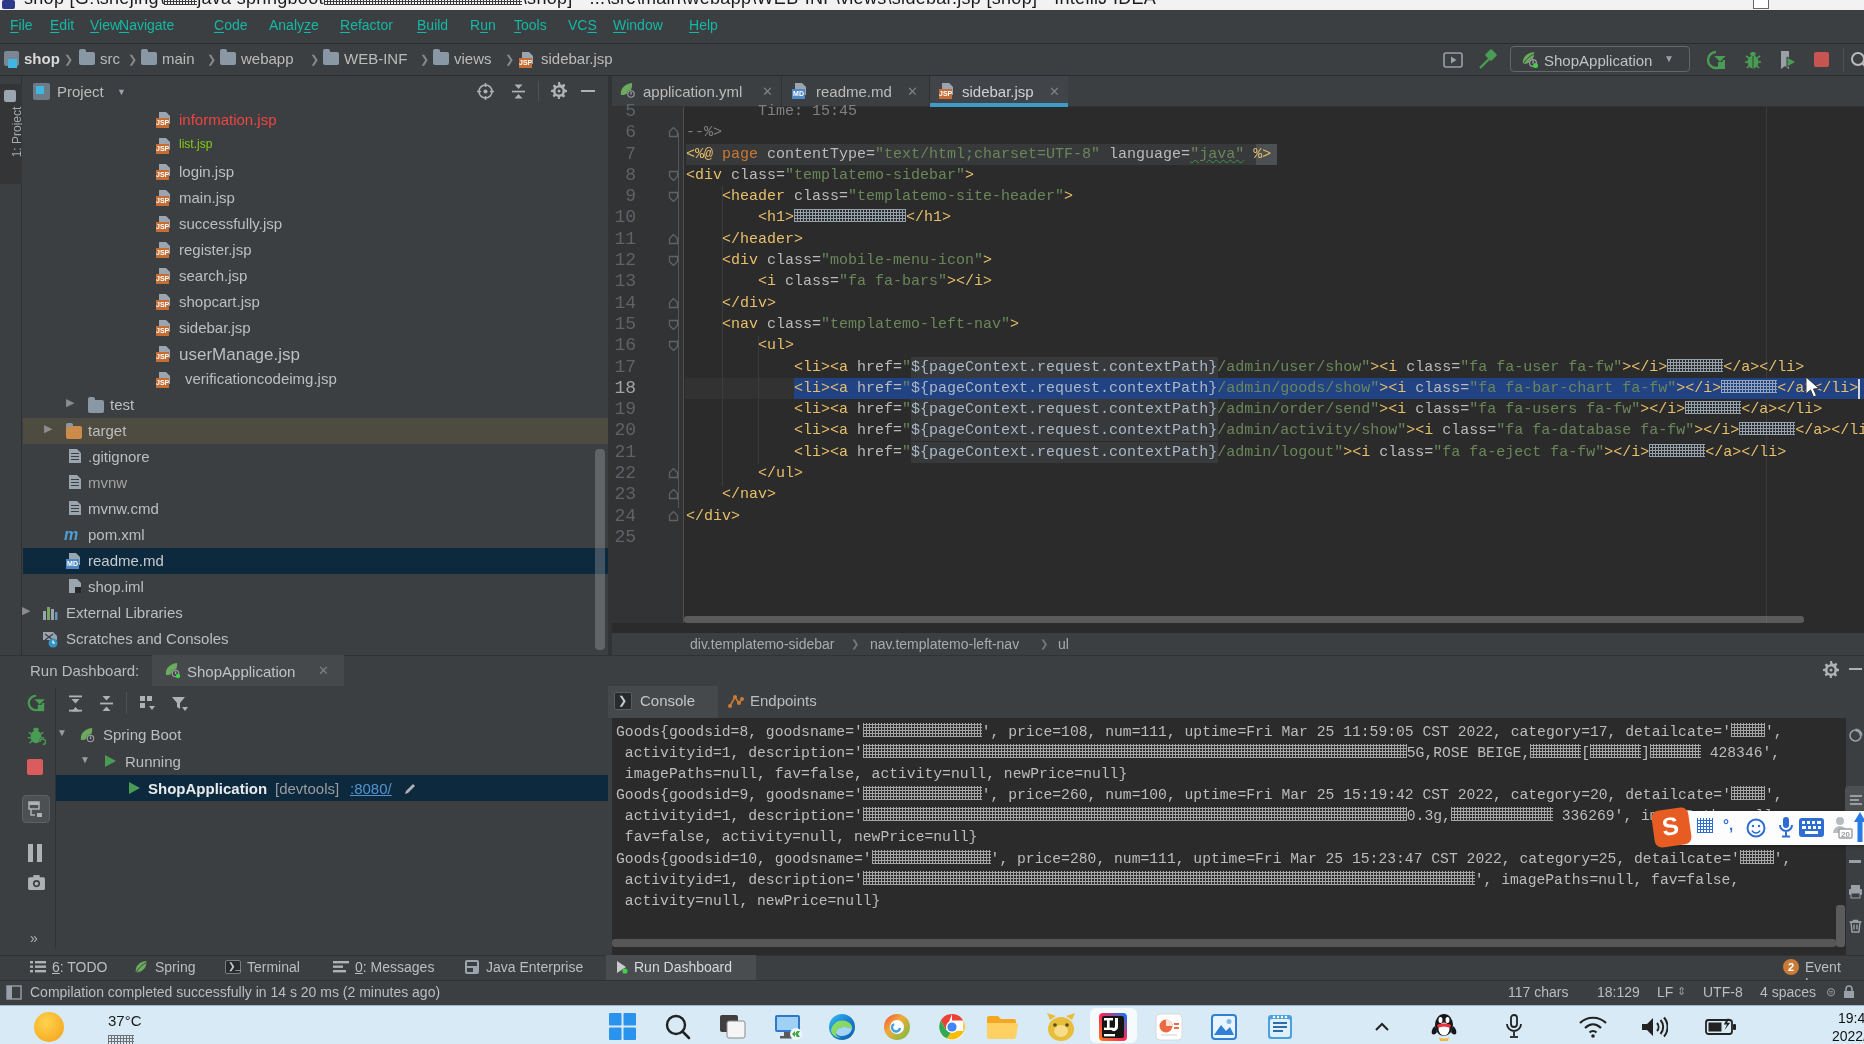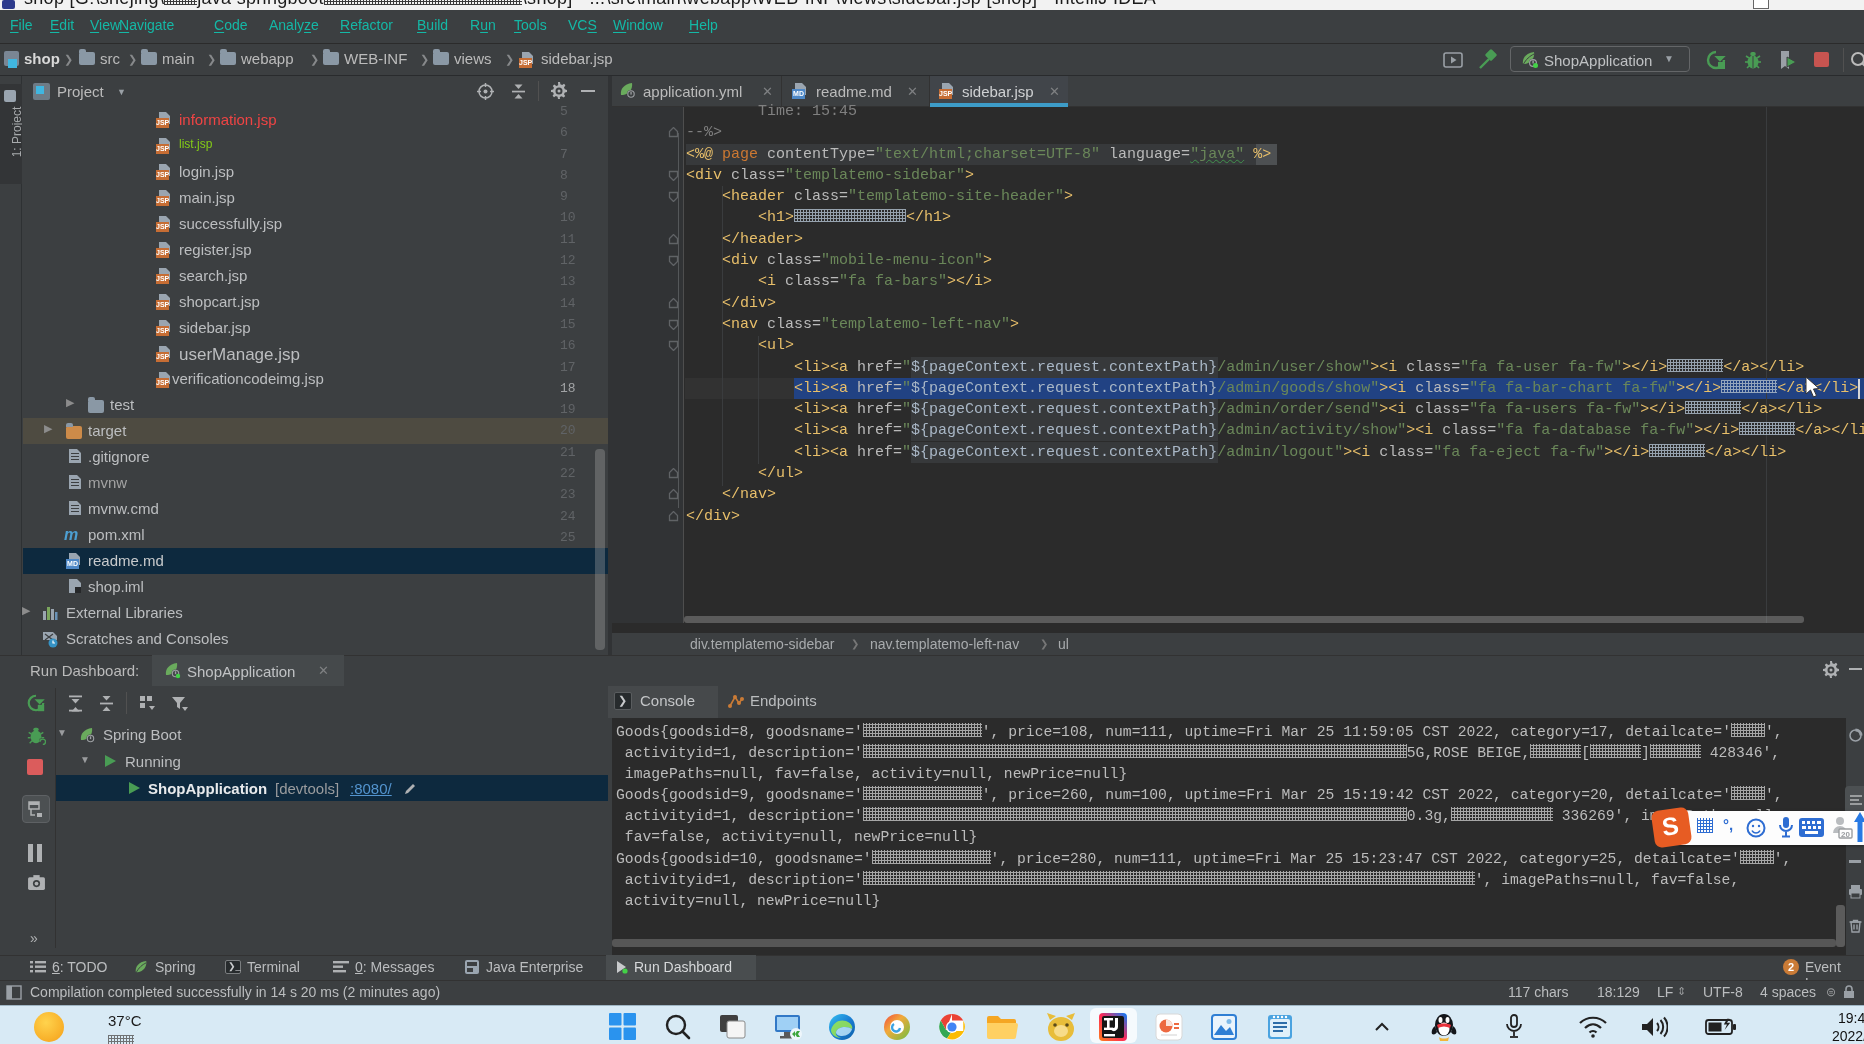--- a/index.html
+++ b/index.html
@@ -224,21 +224,21 @@
 <span class="a" style="left:179px;top:319px;font-size:15px;color:#bcbec0">sidebar.jsp</span>
 <div class="jspic" style="left:156px;top:346px">
     <div class="pg"></div>
     <div class="bdg">JSP</div>
   </div>
 <span class="a" style="left:179px;top:345px;font-size:17px;color:#bcbec0">userManage.jsp</span>
 <div class="jspic" style="left:156px;top:372px">
     <div class="pg"></div>
     <div class="bdg">JSP</div>
   </div>
-<span class="a" style="left:172px;top:370px;font-size:15px;color:#bcbec0">verificationcodeimg.jsp</span>
+<span class="a" style="left:185px;top:370px;font-size:15px;color:#bcbec0">verificationcodeimg.jsp</span>
 <span class="a" style="left:66px;top:396px;font-size:11px;color:#8c8c8c">▶</span>
 <div class="fold" style="left:88px;top:400px;position:absolute"></div>
 <span class="a" style="left:110px;top:396px;font-size:15px;color:#bcbec0">test</span>
 <div class="a" style="left:23px;top:418px;width:585px;height:26px;background:#4e4b41"></div>
 <span class="a" style="left:44px;top:422px;font-size:11px;color:#8c8c8c">▶</span>
 <div class="fold" style="left:66px;top:426px;position:absolute;background:#cd8b49"></div>
 <span class="a" style="left:88px;top:422px;font-size:15px;color:#bcbec0">target</span>
 <div class="filic" style="left:69px;top:449px">
     <i></i>
   </div>
@@ -302,21 +302,21 @@
 <div class="a" style="left:930px;top:76px;width:138px;height:31px;background:#41454a"></div>
 <div class="jspic" style="left:939px;top:83px">
     <div class="pg"></div>
     <div class="bdg">JSP</div>
   </div>
 <span class="a" style="left:962px;top:83px;font-size:15px;color:#cfd1d3">sidebar.jsp</span>
 <span class="a" style="left:1049px;top:84px;font-size:13px;color:#7f8183">✕</span>
 <div class="a" style="left:930px;top:103px;width:138px;height:4px;background:#3d9cc8"></div>
 <div class="a" style="left:612px;top:107px;width:1252px;height:516px;background:#2b2b2b"></div>
 <div class="a" style="left:612px;top:107px;width:72px;height:516px;background:#313335;border-right:1px solid #4e4e4e"></div>
-<pre class="a" style="left:560px;top:101px;width:76px;font-size:13px;line-height:21.3px;color:#606366"><span style="color:#606366">5</span>
+<pre class="a" style="left:560px;top:101px;width:76px;text-align:right;font-size:18px;line-height:21.3px;color:#606366"><span style="color:#606366">5</span>
 <span style="color:#606366">6</span>
 <span style="color:#606366">7</span>
 <span style="color:#606366">8</span>
 <span style="color:#606366">9</span>
 <span style="color:#606366">10</span>
 <span style="color:#606366">11</span>
 <span style="color:#606366">12</span>
 <span style="color:#606366">13</span>
 <span style="color:#606366">14</span>
 <span style="color:#606366">15</span>

